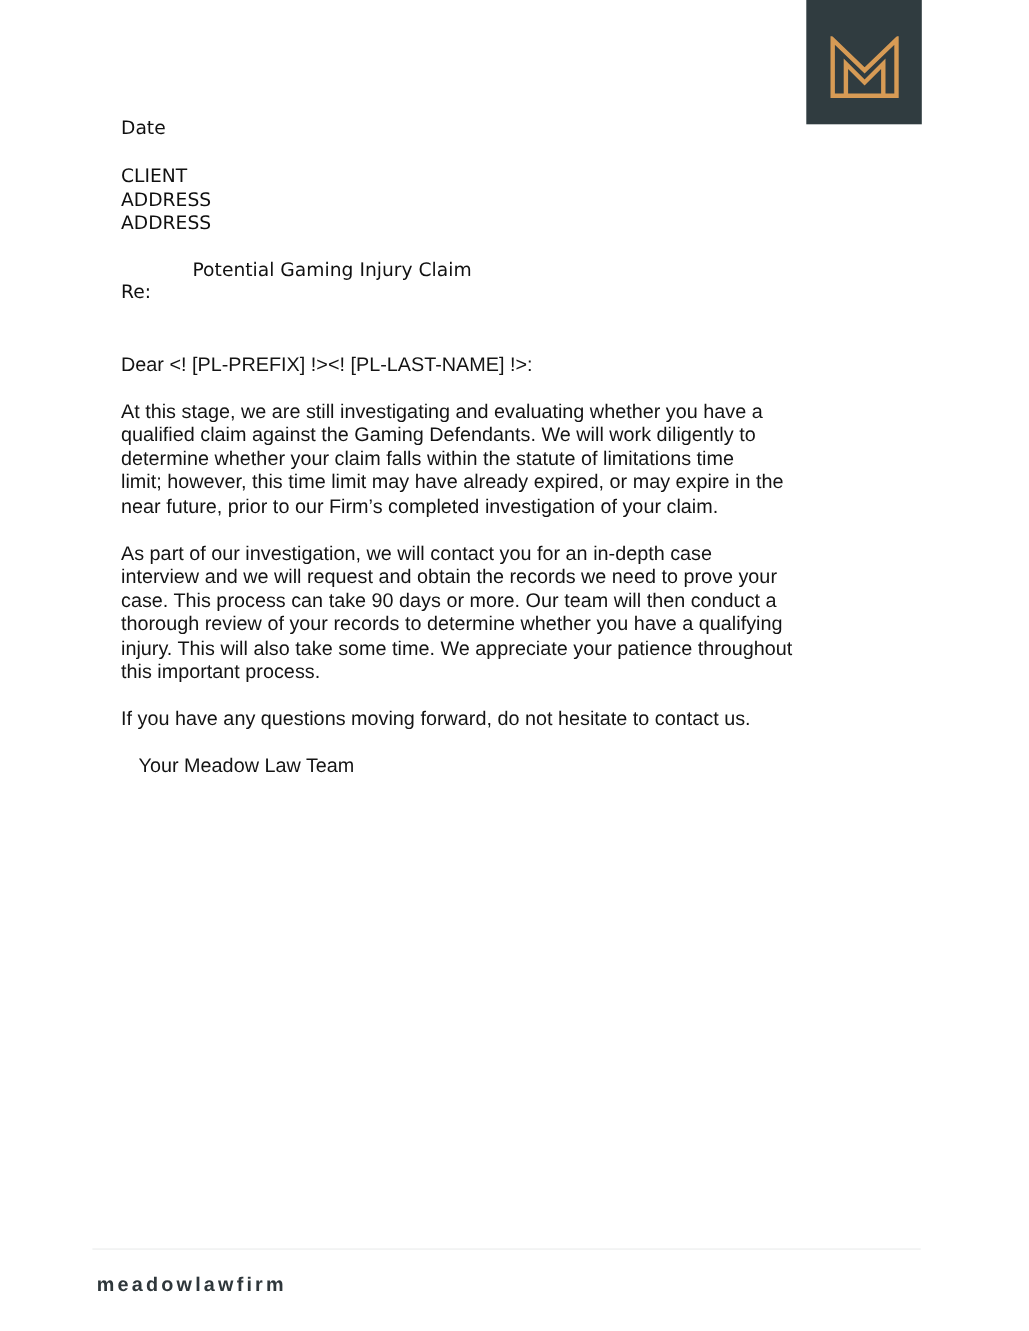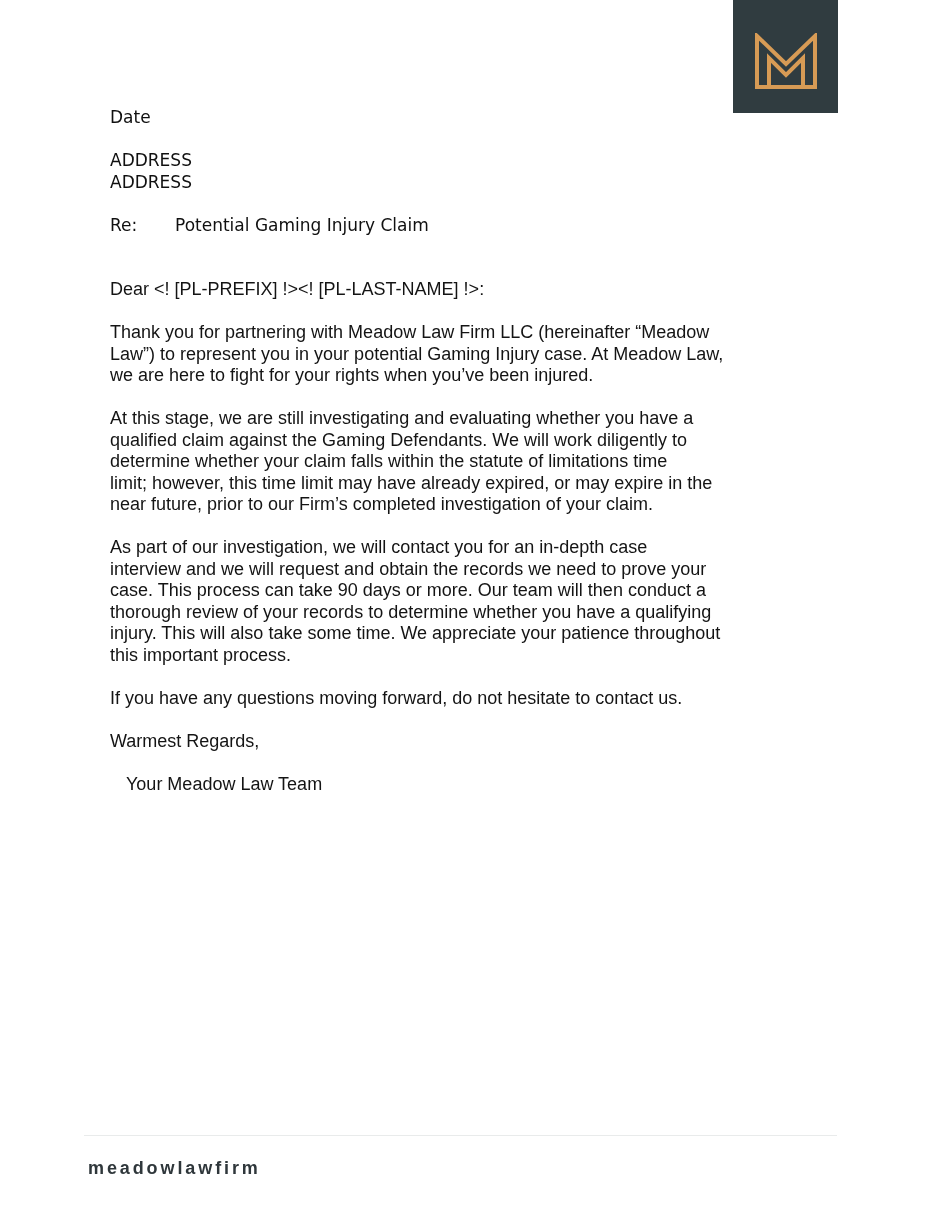--- a/index.html
+++ b/index.html
@@ -34,21 +34,21 @@
     width: 730px;
   }
   .letter-meta {
     font-family: "DejaVu Sans", sans-serif;
     font-size: 17px;
     line-height: 21.5px;
     color: #101010;
   }
   .block { margin: 0 0 21.5px 0; }
   .re-line { display: flex; margin: 0 0 43px 0; }
-  .re-label { width: 65px; flex: 0 0 65px; }
+  .re-label { width: 65px; flex: 0 0 65px; margin-top: 20px; }
 
   .letter-body {
     font-family: "Liberation Sans", sans-serif;
     font-size: 18px;
     line-height: 21.5px;
     color: #141414;
   }
   .para {
     margin: 0 0 21.5px 0;
     white-space: pre-line;
@@ -102,50 +102,47 @@
       <path d="M15,54 L15,25 L32,42 L49,25 L49,54" fill="none" stroke-width="4" stroke-linejoin="miter" stroke="#d79b55"></path>
     </svg>
   </div>
 
   <div class="letter">
 
     <div class="letter-meta">
       <div class="block">Date</div>
 
       <div class="block">
+        <div>CLIENT</div>
         <div>ADDRESS</div>
         <div>ADDRESS</div>
       </div>
 
       <div class="re-line">
         <span class="re-label">Re:</span>
         <span class="re-subject">Potential Gaming Injury Claim</span>
       </div>
     </div>
 
     <div class="letter-body">
       <div class="salutation">Dear &lt;! [PL-PREFIX] !&gt;&lt;! [PL-LAST-NAME] !&gt;:</div>
 
-      <p class="para">Thank you for partnering with Meadow Law Firm LLC (hereinafter “Meadow
-Law”) to represent you in your potential Gaming Injury case. At Meadow Law,
-we are here to fight for your rights when you’ve been injured.</p>
       <p class="para">At this stage, we are still investigating and evaluating whether you have a
 qualified claim against the Gaming Defendants. We will work diligently to
 determine whether your claim falls within the statute of limitations time
 limit; however, this time limit may have already expired, or may expire in the
 near future, prior to our Firm’s completed investigation of your claim.</p>
       <p class="para">As part of our investigation, we will contact you for an in-depth case
 interview and we will request and obtain the records we need to prove your
 case. This process can take 90 days or more. Our team will then conduct a
 thorough review of your records to determine whether you have a qualifying
 injury. This will also take some time. We appreciate your patience throughout
 this important process.</p>
       <p class="para">If you have any questions moving forward, do not hesitate to contact us.</p>
 
-      <div class="closing">Warmest Regards,</div>
       <div class="signature">Your Meadow Law Team</div>
     </div>
 
   </div>
 
   <div class="footer-rule"></div>
 
   <div class="footer">
     <span class="footer-brand">meadowlawfirm</span>
   </div>

